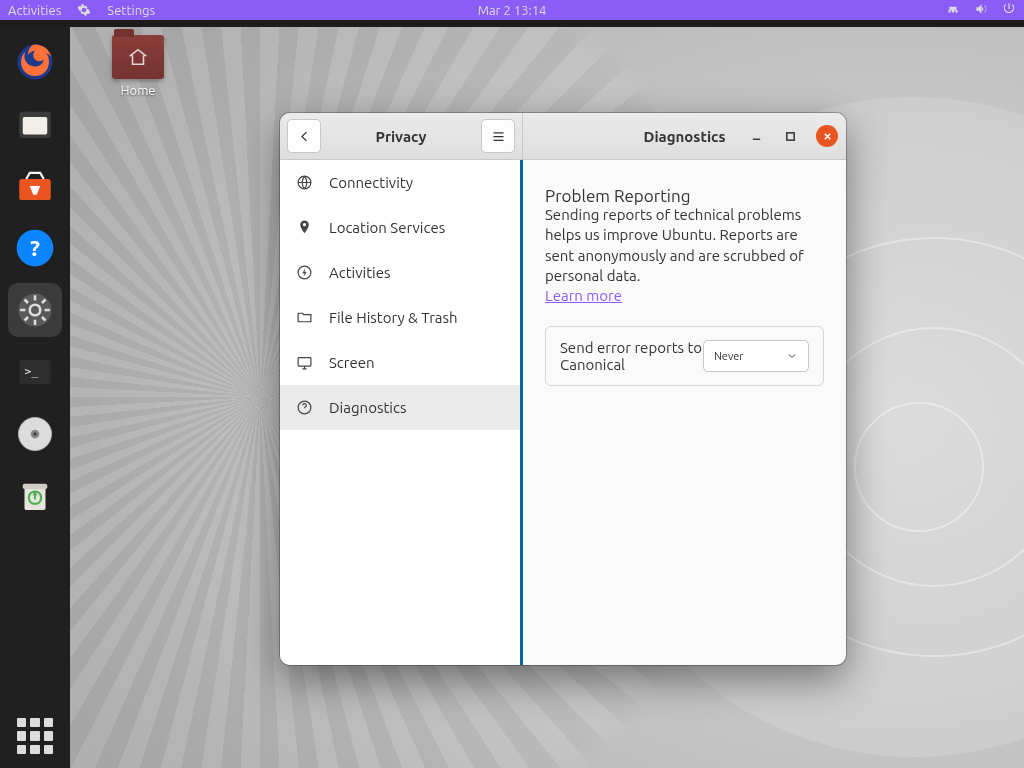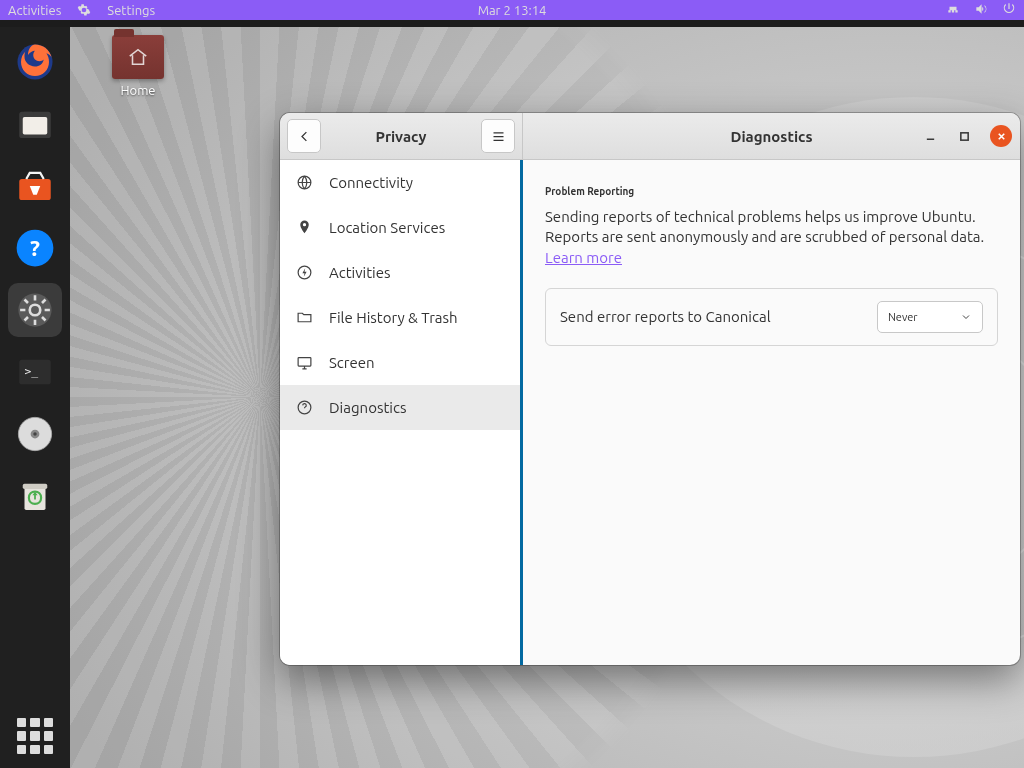--- a/index.html
+++ b/index.html
@@ -91,21 +91,21 @@
   .apps-grid {
     width:36px; height:36px; margin-bottom:14px;
     display:grid; grid-template-columns:repeat(3,1fr);
     grid-template-rows:repeat(3,1fr); gap:4px;
   }
   .apps-grid span{ background:#ddd; border-radius:1px; }
 
   
   .window {
     position:absolute; top:86px; left:210px;
-    width:740px; height:552px;
+    width:566px; height:552px;
     background:#fafafa;
     border-radius:10px;
     box-shadow:0 14px 40px rgba(0,0,0,.45), 0 0 0 1px rgba(0,0,0,.25);
     overflow:hidden;
     display:flex; flex-direction:column;justify-content:center;
   }
   .titlebar {
     height:47px;
     background:linear-gradient(#ebebeb,#dedede);
     border-bottom:1px solid #c7c7c7;
@@ -144,21 +144,21 @@
     height:45px; display:flex; align-items:center; gap:16px;
     padding:0 16px; font-size:15px; color:#333;
   }
   .side-item.sel { background:#eaeaea; }
   .side-item svg { width:17px; height:17px; stroke:#444; fill:none; stroke-width:1.7; flex-shrink:0; }
   .side-item .fillicon { fill:#444; stroke:none; }
 
   .content {
     flex:1; padding:26px 22px; font-size:15px; color:#333;
   }
-  .content h2 { font-size:10px; font-weight:700; margin-bottom:10px; }
+  .content h2 { font-size:17px; font-weight:400; }
   .content p  { line-height:1.35; }
   .content a  { color:#8b5cf6; text-decoration:underline; }
 
   .setting-row {
     margin-top:20px;
     border:1px solid #d5d5d5; border-radius:6px;
     display:flex; align-items:center; justify-content:space-between;
     padding:12px 14px;
   }
   .combo {

